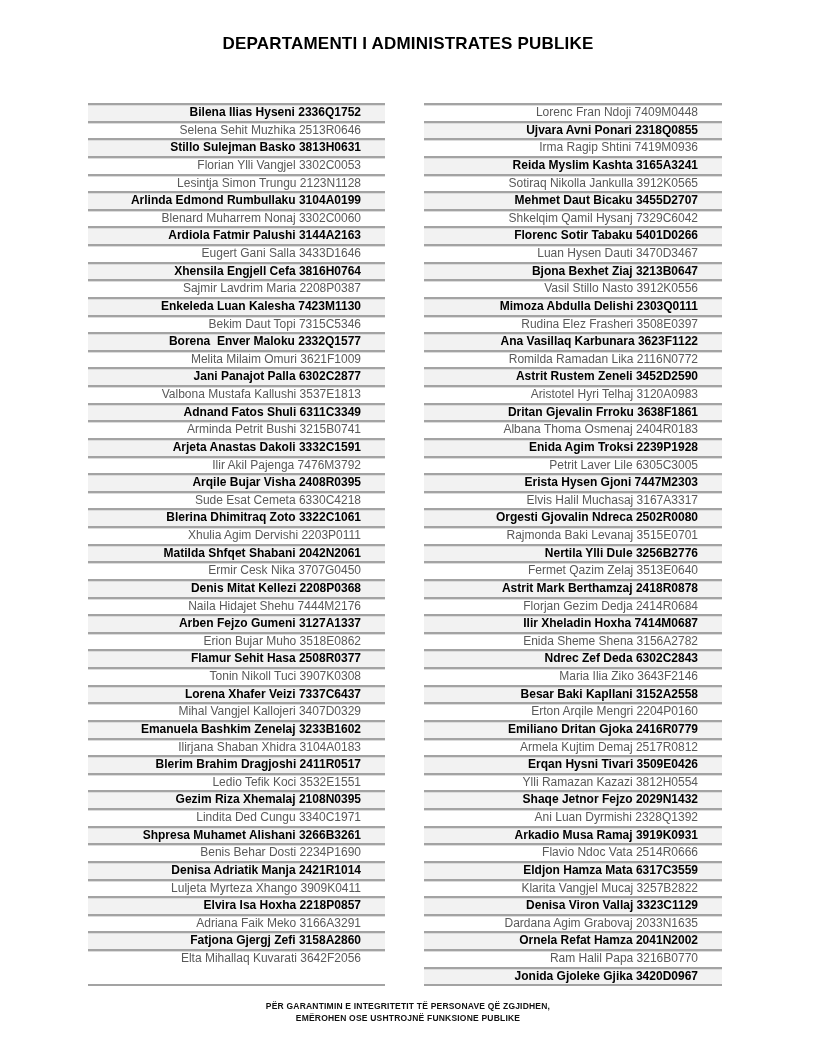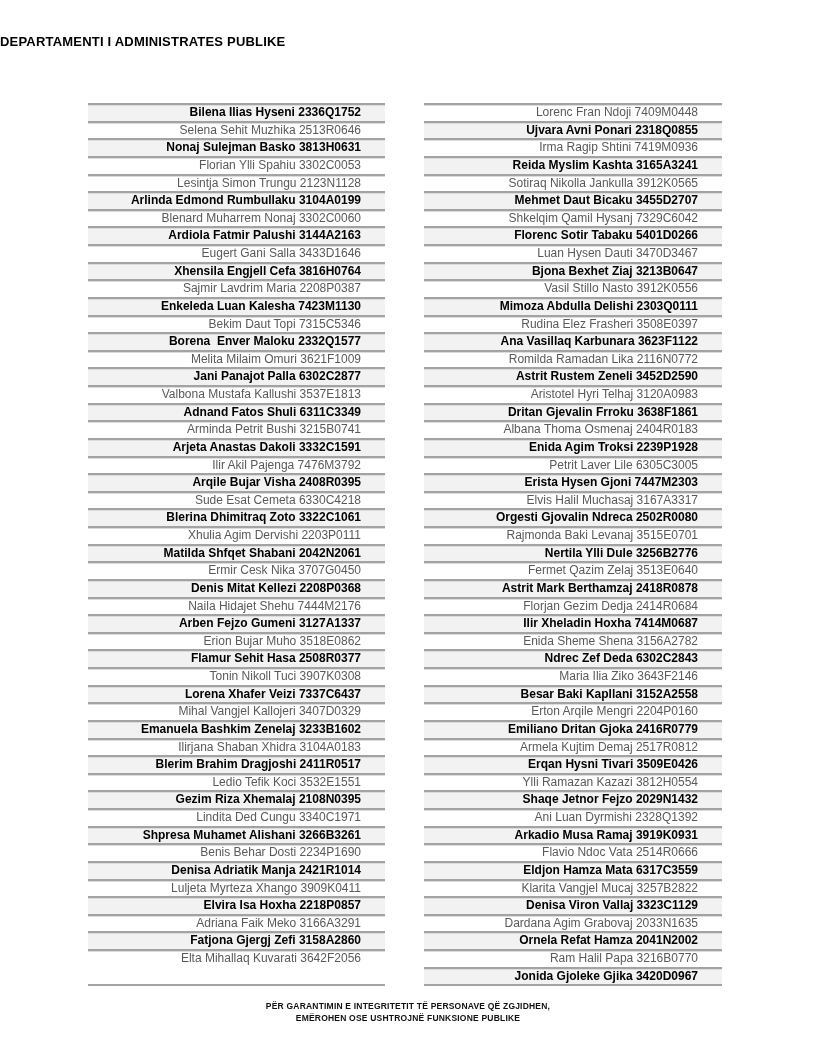--- a/index.html
+++ b/index.html
@@ -9,22 +9,22 @@
     position: relative;
     background: #ffffff;
     font-family: "Liberation Sans", sans-serif;
     overflow: hidden;
   }
   .page-title {
     position: absolute;
     top: 34px;
     left: 0;
     width: 816px;
-    text-align: left;
-    font-size: 13px;
+    text-align: center;
+    font-size: 17px;
     font-weight: bold;
     color: #000000;
     letter-spacing: 0.2px;
   }
   .cols {
     position: absolute;
     top: 73px;
     left: 88px;
     display: flex;
     gap: 39px;
@@ -68,22 +68,22 @@
 </style>
 </head>
 <body>
 
 <div class="page-title">DEPARTAMENTI I ADMINISTRATES PUBLIKE</div>
 
 <div class="cols">
   <div class="col col-left">
       <div class="row bold">Bilena Ilias Hyseni 2336Q1752</div>
       <div class="row">Selena Sehit Muzhika 2513R0646</div>
-      <div class="row bold">Nonaj Sulejman Basko 3813H0631</div>
-      <div class="row">Florian Ylli Spahiu 3302C0053</div>
+      <div class="row bold">Stillo Sulejman Basko 3813H0631</div>
+      <div class="row">Florian Ylli Vangjel 3302C0053</div>
       <div class="row">Lesintja Simon Trungu 2123N1128</div>
       <div class="row bold">Arlinda Edmond Rumbullaku 3104A0199</div>
       <div class="row">Blenard Muharrem Nonaj 3302C0060</div>
       <div class="row bold">Ardiola Fatmir Palushi 3144A2163</div>
       <div class="row">Eugert Gani Salla 3433D1646</div>
       <div class="row bold">Xhensila Engjell Cefa 3816H0764</div>
       <div class="row">Sajmir Lavdrim Maria 2208P0387</div>
       <div class="row bold">Enkeleda Luan Kalesha 7423M1130</div>
       <div class="row">Bekim Daut Topi 7315C5346</div>
       <div class="row bold">Borena  Enver Maloku 2332Q1577</div>

